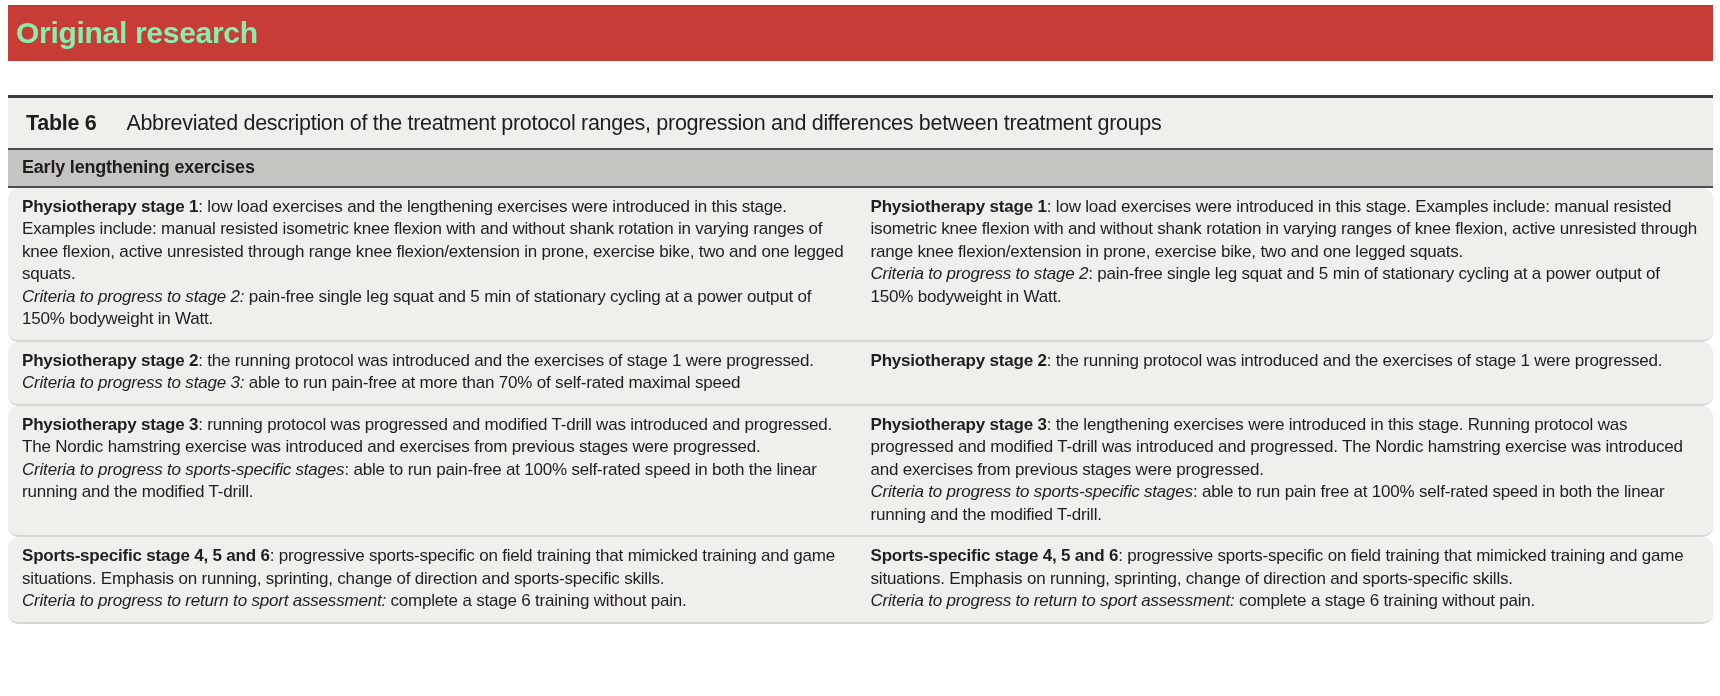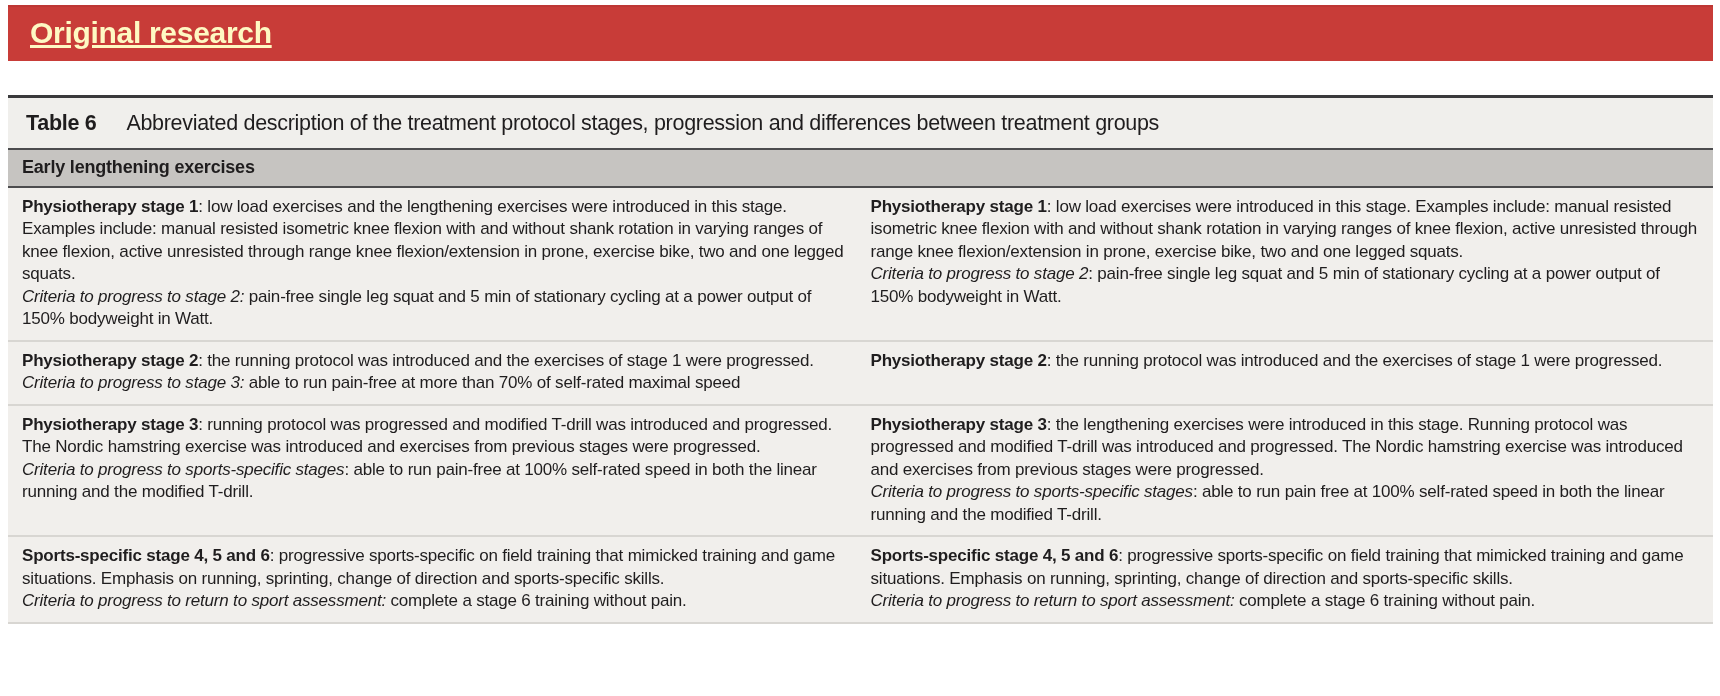--- a/index.html
+++ b/index.html
@@ -26,27 +26,26 @@
     right: 7px;
     top: 5px;
     height: 56px;
     background: #c83c38;
     border-top: 2px solid #bd3734;
     box-sizing: border-box;
     display: flex;
     align-items: center;
   }
   .banner-title {
-    color: #fef9c3;
+    color: #86efac;
     font-size: 30px;
     font-weight: bold;
     letter-spacing: -0.3px;
-    padding-left: 22px;
+    padding-left: 8px;
     padding-bottom: 3px;
-    text-decoration: underline;
   }
 
   
   .paper-table {
     position: absolute;
     left: 8px;
     right: 7px;
     top: 95px;
     border-top: 3px solid #3a3a3c;
     box-sizing: border-box;
@@ -77,20 +76,21 @@
   .col-headers .col-h {
     padding: 6px 10px 7px 14px;
   }
   .col-headers .col-h.right { padding-left: 10px; }
 
   .t-row {
     display: grid;
     grid-template-columns: 1fr 1fr;
     background: #f1efec;
     border-bottom: 2px solid #d8d6d2;
+    border-radius: 10px;
   }
   .cell {
     padding: 8px 14px 9px 14px;
     box-sizing: border-box;
   }
   .cell.right { padding-left: 10px; }
   .cell p { margin: 0; }
   .stage-lead b { font-weight: bold; }
   .criteria em {
     font-style: italic;
@@ -103,21 +103,21 @@
 
 <div class="page">
 
   <div class="banner">
     <span class="banner-title">Original research</span>
   </div>
 
   <div class="paper-table">
 
     <div class="table-title">
-      <span class="label">Table 6</span><span>Abbreviated description of the treatment protocol stages, progression and differences between treatment groups</span>
+      <span class="label">Table 6</span><span>Abbreviated description of the treatment protocol ranges, progression and differences between treatment groups</span>
     </div>
 
     <div class="col-headers">
       <div class="col-h">Early lengthening exercises</div>
     </div>
 
     <div class="t-row">
       <div class="cell">
         <p class="stage-lead"><b>Physiotherapy stage 1</b><span>: low load exercises and the lengthening exercises were introduced in this stage. Examples include: manual resisted isometric knee flexion with and without shank rotation in varying ranges of knee flexion, active unresisted through range knee flexion/extension in prone, exercise bike, two and one legged squats.</span></p>
         <p class="criteria"><em>Criteria to progress to stage 2:</em><span> pain-free single leg squat and 5 min of stationary cycling at a power output of 150% bodyweight in Watt.</span></p>

